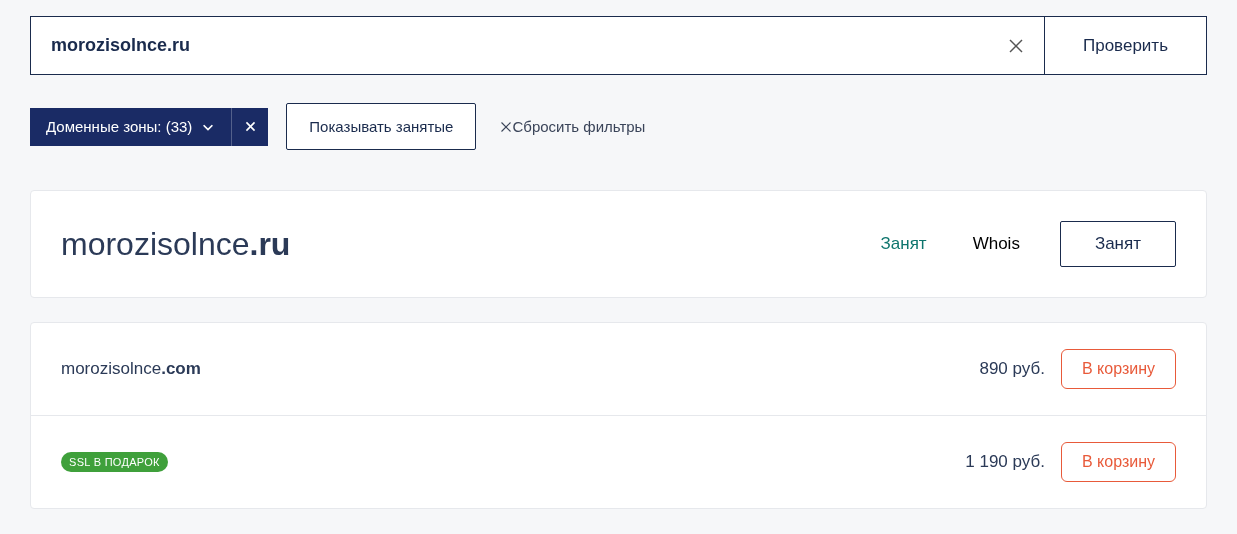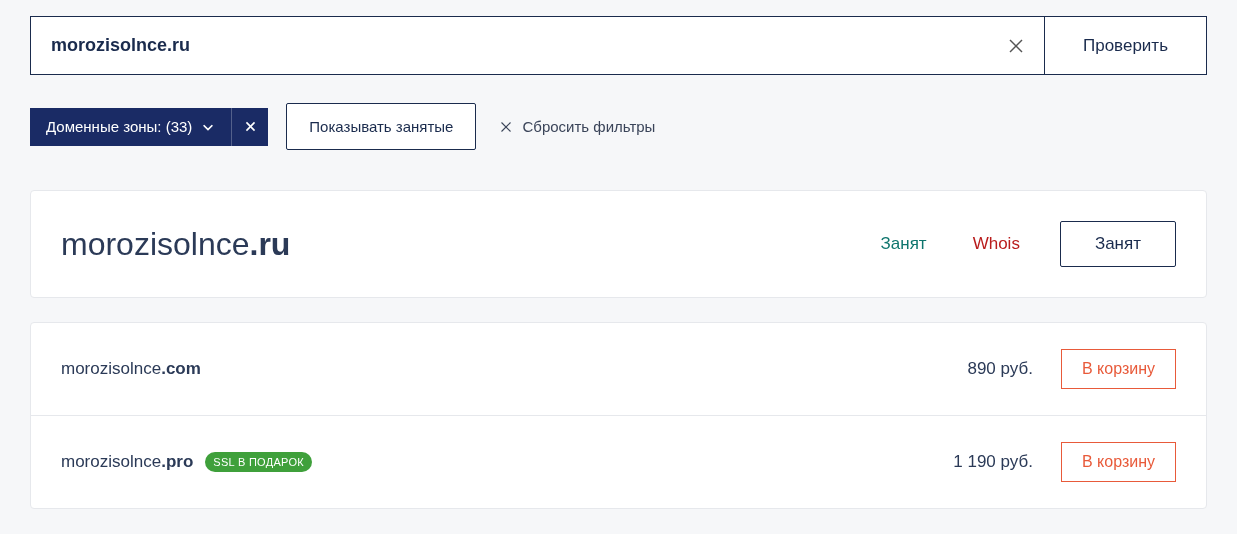--- a/index.html
+++ b/index.html
@@ -121,21 +121,20 @@
       height: 47px;
       font-size: 15px;
       color: #1a2b4d;
       cursor: pointer;
       border-radius: 2px;
     }
     .reset-filters {
       margin-left: 24px;
       display: flex;
       align-items: center;
-      gap: 10px;
       cursor: pointer;
       color: #3a4459;
       font-size: 15px;
       justify-content: center;
     }
     .reset-filters svg {
       width: 12px;
       height: 12px;
       stroke: #3a4459;
       stroke-width: 1.5;
@@ -158,21 +157,21 @@
     .domain-title .tld {
       font-weight: 700;
     }
     .status-text {
       font-size: 17px;
       color: #0f766e;
       margin-right: 46px;
     }
     .whois {
       font-size: 17px;
-      color: #b91c1c;
+      color: #000000;
       margin-right: 40px;
       cursor: pointer;
     }
     .buy-btn {
       border: 1px solid #1a2b4d;
       background: #fff;
       color: #1a2b4d;
       font-size: 17px;
       padding: 12px 34px;
       cursor: pointer;
@@ -207,30 +206,30 @@
       background: #3fa03b;
       color: #fff;
       font-size: 11px;
       padding: 4px 8px;
       border-radius: 10px;
       letter-spacing: 0.3px;
     }
     .price {
       font-size: 17px;
       color: #2b3a57;
-      margin-right: 28px;
+      margin-right: 16px;
     }
     .cart-btn {
       border: 1px solid #e85a3a;
       background: #fff;
       color: #e85a3a;
       font-size: 16px;
       padding: 10px 20px;
       cursor: pointer;
-      border-radius: 0;
+      border-radius: 6px;
     }
   </style>
 </head>
 <body>
 
 <div class="search-row">
   <div class="search-input">
     <input type="text" value="morozisolnce.ru" style="">
     <div class="clear-x">
       <svg viewBox="0 0 16 16">
@@ -281,19 +280,18 @@
 <div class="results-card">
   <div class="result-row">
     <div class="result-name">
       <span><span>morozisolnce</span><span class="tld">.com</span></span>
     </div>
     <div class="price">890 руб.</div>
     <button class="cart-btn">В корзину</button>
   </div>
   <div class="result-row">
     <div class="result-name">
-      <span><span>morozisolnce</span><span class="tld">.pro</span></span>
       <span class="ssl-badge">SSL В ПОДАРОК</span>
     </div>
     <div class="price">1 190 руб.</div>
     <button class="cart-btn">В корзину</button>
   </div>
 </div>
 
 </body></html>

